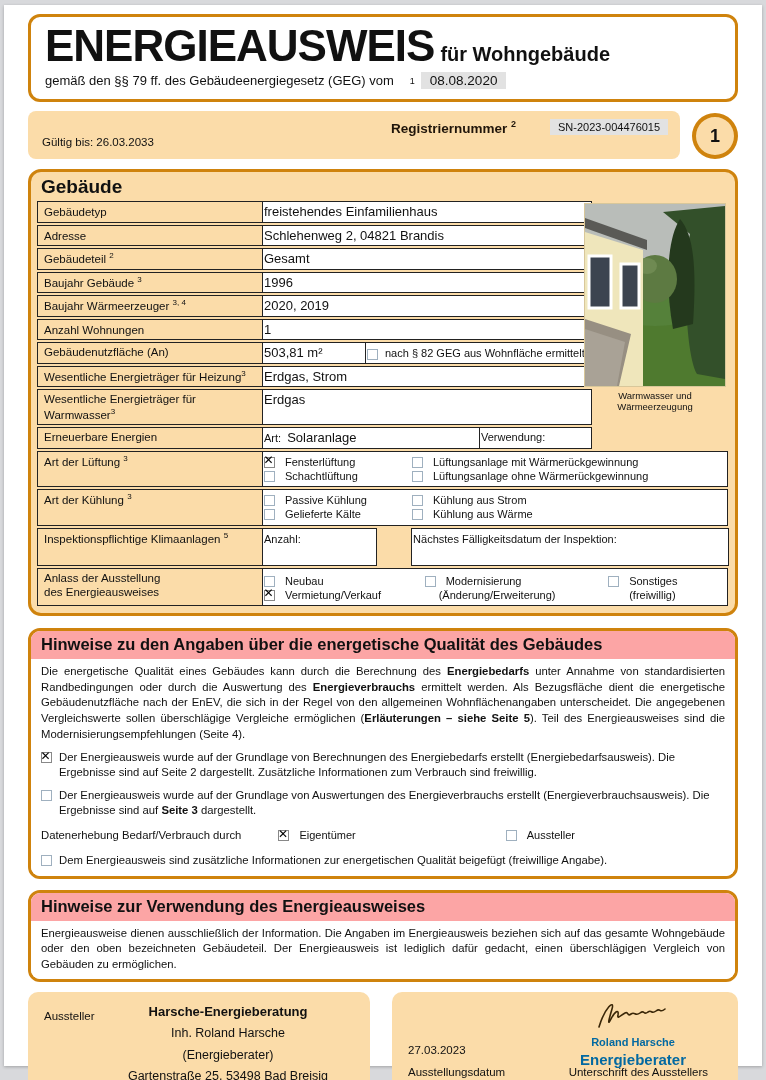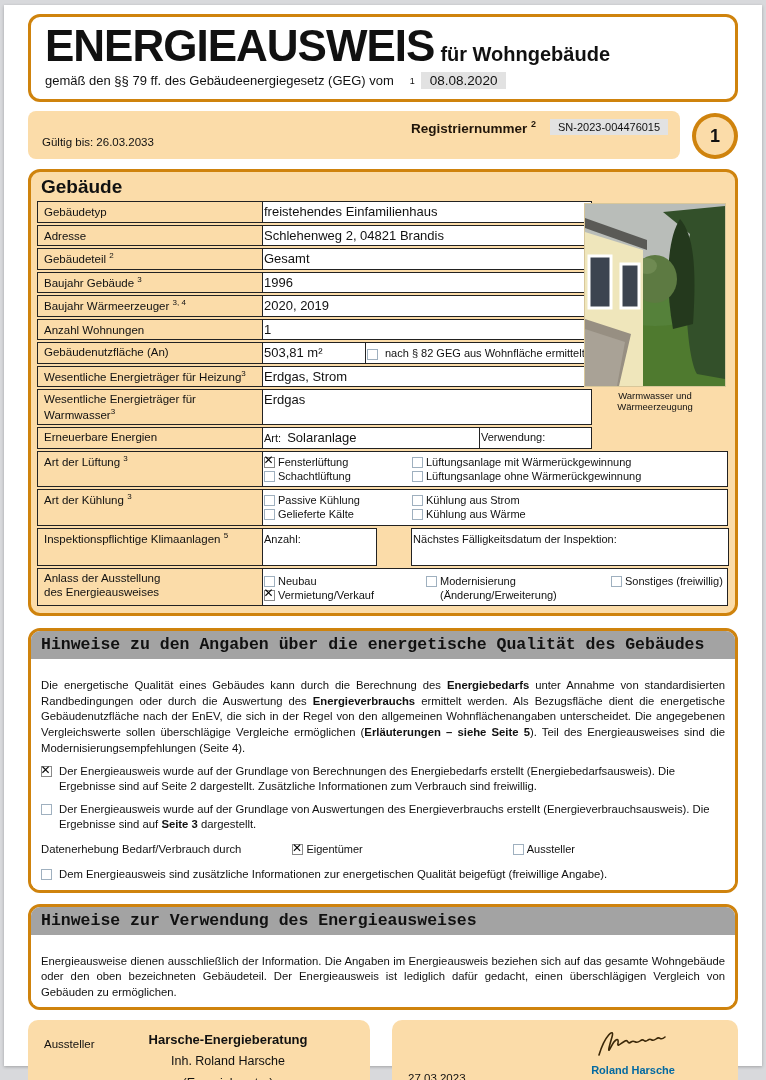--- a/index.html
+++ b/index.html
@@ -24,54 +24,54 @@
   .law-sup{font-size:9px;vertical-align:super;margin-left:10px;}
   .gray-box{background:#e2e2e2;padding:1px 9px;font-size:13.5px;}
 
   
   .meta-row{display:flex;align-items:flex-start;margin-top:9px;}
   .meta-band{position:relative;background:#fbdca9;border-radius:8px;width:654px;height:48px;}
   .valid{position:absolute;left:14px;top:25px;font-size:11.5px;}
   .reg{position:absolute;right:12px;top:8px;display:flex;align-items:center;gap:14px;}
   .reg-label{font-weight:bold;font-size:13.5px;color:#20150a;}
   .reg-label sup{font-size:9px;}
-  .reg-val{background:#e2e2e2;padding:2px 8px;font-size:11px;}
+  .reg-val{background:#e2e2e2;padding:2px 8px;font-size:11px;margin-left:20px;}
   .page-circle{width:38px;height:38px;border-radius:50%;border:4px solid #cf830d;background:#fbdca9;
     display:flex;align-items:center;justify-content:center;font-weight:bold;font-size:18px;margin-left:12px;margin-top:2px;}
 
   
-  .geb-box{width:710px;margin-top:10px;background:#fbdca9;padding:3px 6px 7px 6px;position:relative;}
+  .geb-box{width:710px;margin-top:10px;background:#fbdca9;padding:3px 6px 7px 6px;position:relative;border-radius:13px;}
   .geb-title{font-size:19px;font-weight:bold;margin:1px 0 3px 4px;}
   .g-row{display:flex;margin-top:2px;align-items:stretch;}
   .g-label{width:226px;flex:none;border:1px solid #222;background:#fbdca9;
     padding:2px 6px;font-size:11.5px;box-sizing:border-box;line-height:1.25;}
   .g-label sup{font-size:8px;}
   .g-val{border:1px solid #222;background:#fff;margin-left:-1px;
     padding:1px 1px;font-size:13px;box-sizing:border-box;line-height:1.35;}
   .w-std{width:330px;}
   .w-full{width:466px;}
   .g-val.small{font-size:11px;display:flex;align-items:center;gap:7px;}
   .split{display:flex;}
   .split .g-val{margin-left:-1px;}
   .art-lab{font-size:11px;margin-right:6px;}
-  .opt{display:flex;gap:3px;align-items:flex-start;font-size:11px;line-height:1.3;}
+  .opt{display:flex;gap:10px;align-items:flex-start;font-size:11px;line-height:1.3;}
   .opt-cols{display:flex;padding:2px 0;}
   .cb{display:inline-block;width:9px;height:9px;border:1px solid #9fb0bf;background:#fff;
     position:relative;flex:none;margin-top:2px;}
   .cb[data-checked="true"]{border-color:#888;}
   .cb[data-checked="true"]::after{content:"✕";position:absolute;left:-1.5px;top:-3.5px;
     font-size:12px;font-weight:bold;color:#000;line-height:1;}
   .photo-wrap{position:absolute;right:9px;top:31px;width:142px;}
   .photo-wrap svg{display:block;border:1px solid #d8c79a;}
   .photo-cap{font-size:9.5px;text-align:center;margin-top:3px;color:#111;}
 
   
   .sec-box{width:710px;overflow:hidden;}
-  .sec-title{background:#a3a3a3;padding:4px 10px 5px 10px;font-size:16.5px;font-weight:bold;font-family:Liberation Mono, monospace;}
-  .sec-body{padding:19px 10px 8px 10px;background:#fff;}
+  .sec-title{background:#fca5a5;padding:4px 10px 5px 10px;font-size:16.5px;font-weight:bold;}
+  .sec-body{padding:5px 10px 8px 10px;background:#fff;}
   .just{font-size:11.3px;line-height:1.38;text-align:justify;margin:0;}
   .cb-item{display:flex;gap:7px;margin-top:8px;font-size:11.3px;line-height:1.33;}
   .daten-line{display:flex;align-items:center;margin-top:10px;font-size:11.3px;}
   .daten-line .lab{width:255px;}
   .daten-line .opt{margin-right:150px;}
 
   
   .iss-row{display:flex;gap:22px;margin-top:10px;}
   .iss-left{width:342px;background:#fbdca9;border-radius:10px;position:relative;
     height:97px;box-sizing:border-box;padding:9px 10px;flex:none;}

